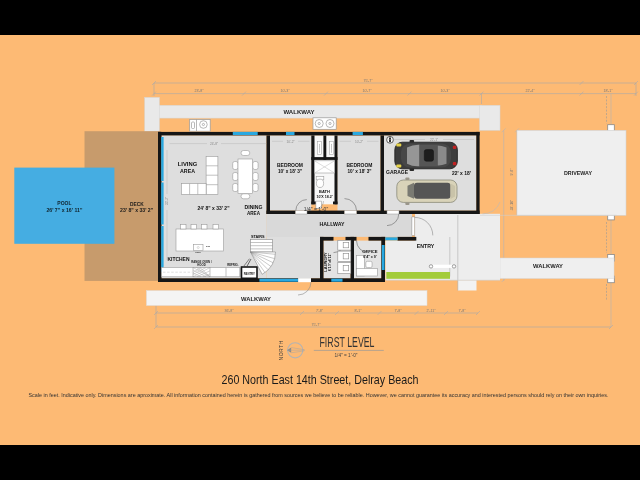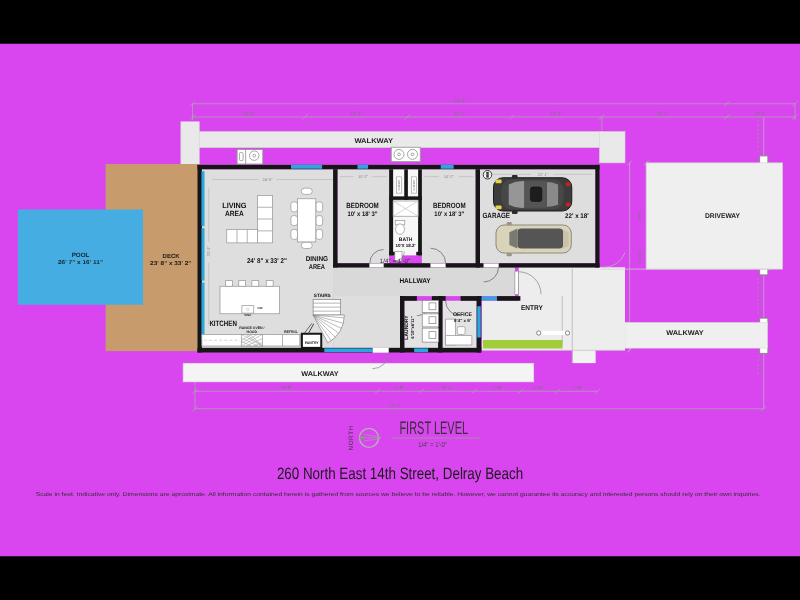--- a/index.html
+++ b/index.html
@@ -1,16 +1,16 @@
 <!DOCTYPE html>
 <html><head>
 <meta charset="utf-8">
 <style>
   html,body{margin:0;padding:0;background:#fff;}
-  #page{position:relative;width:640px;height:480px;overflow:hidden;background:#d946ef;text-decoration:underline;}
+  #page{position:relative;width:640px;height:480px;overflow:hidden;background:#fdba74;text-decoration:underline;}
   svg text{font-family:"Liberation Sans",sans-serif;}
 </style>
 </head>
 <body>
 <div id="page">
 <svg width="640" height="480" viewBox="0 0 640 480">
 
 <rect x="0" y="0" width="640" height="35" fill="#000"></rect>
 
 <rect x="0" y="445" width="640" height="35" fill="#000"></rect>

